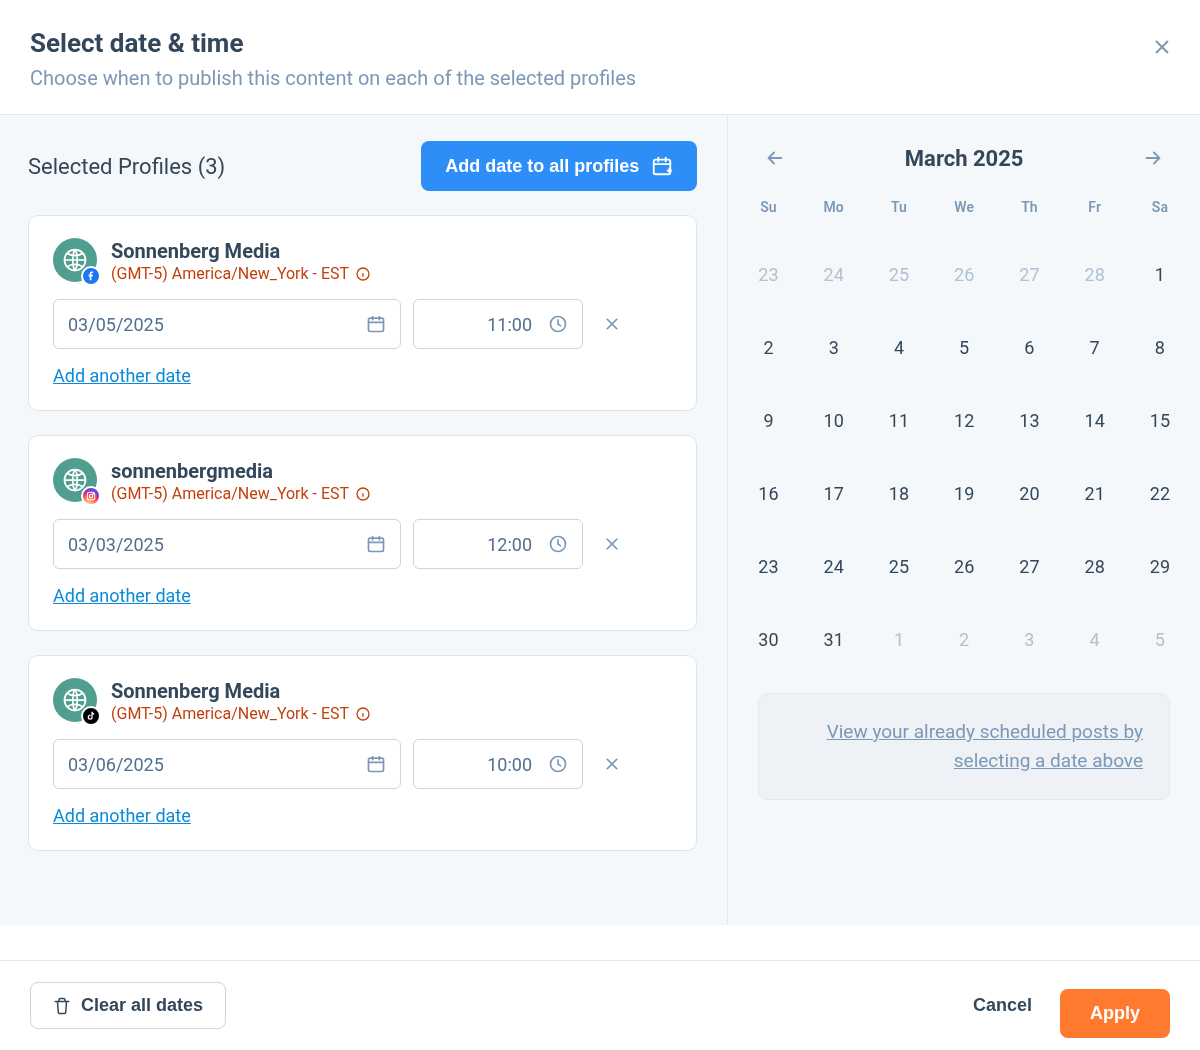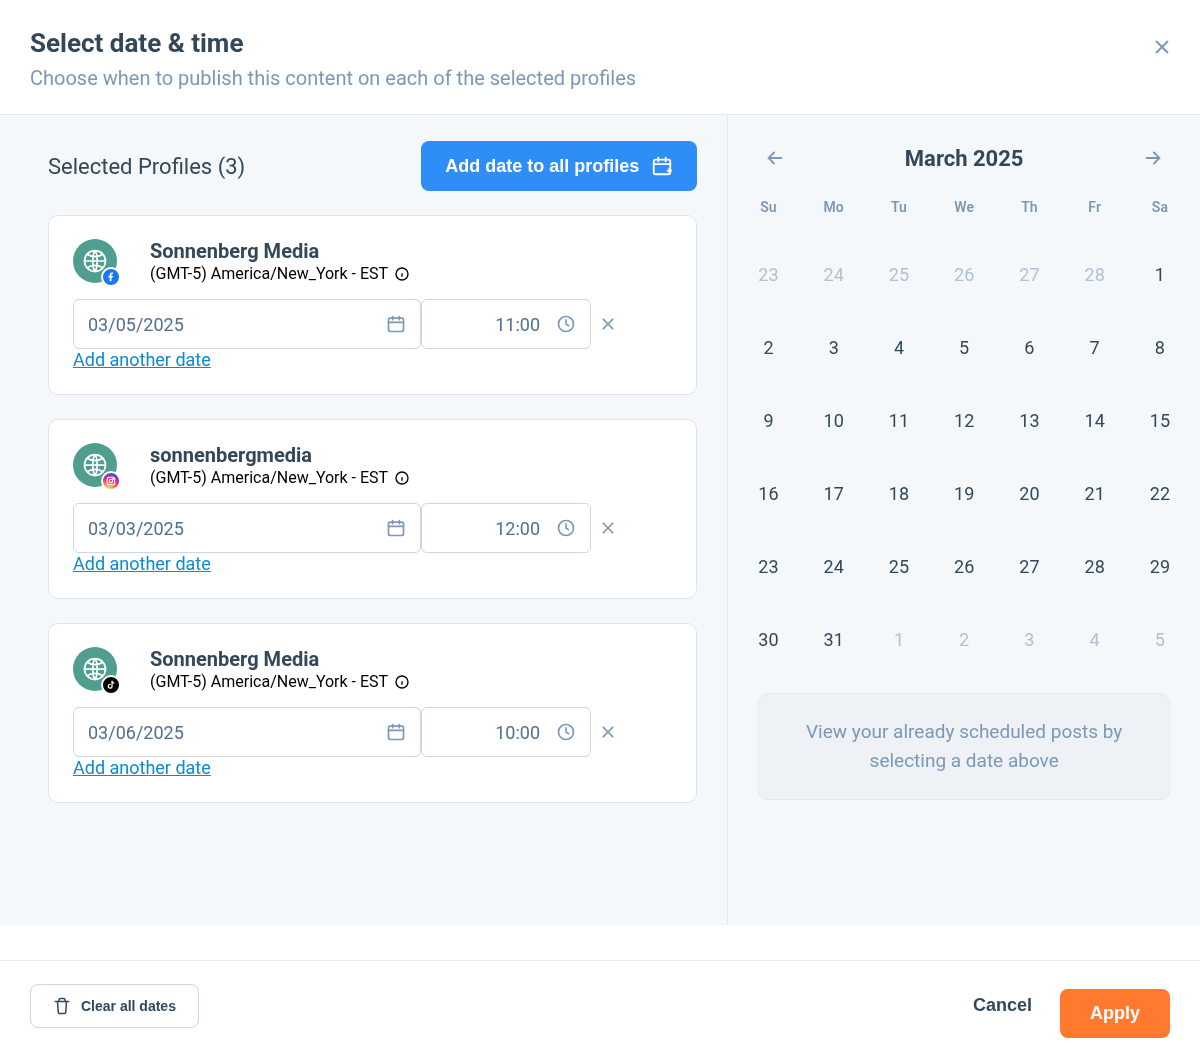--- a/index.html
+++ b/index.html
@@ -39,21 +39,21 @@
   }
 
   .body {
     display: flex;
     height: 810px;
     background: #f5f8fa;
   }
 
   .left-col {
     width: 730px;
-    padding: 26px 30px 10px 48px;
+    padding: 26px 30px 10px 28px;
     overflow-y: auto;
     border-right: 1px solid #e5e8ec;
     position: relative;
   }
   .left-col::-webkit-scrollbar { width: 8px; }
   .left-col::-webkit-scrollbar-thumb { background: #cbd6e2; border-radius: 4px; }
   .left-col::-webkit-scrollbar-track { background: transparent; }
 
   .sp-header {
     display: flex;
@@ -83,48 +83,49 @@
 
   .profile-card {
     background: #fff;
     border: 1px solid #dfe3eb;
     border-radius: 10px;
     padding: 22px 24px 24px 24px;
     margin-bottom: 24px;
   }
   .profile-head {
     display: flex;
-    align-items: flex-end;
-    gap: 33px;
+    align-items: flex-start;
+    gap: 14px;
     margin-bottom: 16px;
   }
   .avatar-wrap { position: relative; width: 44px; height: 44px; }
   .avatar {
     width: 44px; height: 44px; border-radius: 50%;
     background: #4f9e8f;
     display: flex; align-items: center; justify-content: center;
   }
   .avatar svg { width: 28px; height: 28px; }
   .net-badge {
     position: absolute; right: -4px; bottom: -4px;
     width: 20px; height: 20px; border-radius: 50%;
     border: 2px solid #fff;
     display: flex; align-items: center; justify-content: center;
   }
   .net-fb { background: #1877f2; }
   .net-ig { background: radial-gradient(circle at 30% 110%, #fdf497 0%, #fd5949 45%, #d6249f 60%, #285AEB 90%); }
   .net-tt { background: #000; }
   .profile-meta h3 { font-size: 20px; font-weight: 700; color: #33475b; line-height: 1.3; }
-  .profile-meta .tz { font-size: 16px; color: #000000; display: inline-flex; align-items: center; gap: 6px; }
+  .profile-meta .tz { font-size: 16px; color: #c2410c; display: inline-flex; align-items: center; gap: 6px; }
   .info-icon { display:inline-flex; }
 
   .date-row {
     display: flex;
     align-items: center;
-    margin-bottom: 0;
+    gap: 12px;
+    margin-bottom: 16px;
   }
   .input-field {
     display: flex;
     align-items: center;
     justify-content: space-between;
     border: 1px solid #cbd6e2;
     border-radius: 6px;
     background: #fff;
     height: 50px;
     padding: 0 14px;
@@ -176,43 +177,44 @@
     height: 28px; display:flex; align-items:center; justify-content:center;
     border-radius: 4px;
   }
   .day.out { color: #b0c1d4; }
   .cal-hint {
     margin-top: 40px;
     background: #eef2f6;
     border: 1px solid #e5e8ec;
     border-radius: 10px;
     padding: 24px 26px;
-    text-align: center;
+    text-align: right;
     font-size: 19px;
     color: #7c98b6;
     line-height: 1.5;
+    text-decoration: underline;
   }
 
   .footer {
     height: 90px;
     border-top: 1px solid #e5e8ec;
     background: #fff;
     display: flex;
     align-items: center;
     justify-content: space-between;
     padding: 0 30px;
     position: absolute;
     left: 0; right: 0; bottom: 0;
   }
   .clear-btn {
     border: 1px solid #cbd6e2;
     background: #fff;
     border-radius: 8px;
     padding: 12px 22px;
-    font-size: 14px;
+    font-size: 18px;
     font-weight: 600;
     color: #33475b;
     display: inline-flex;
     align-items: center;
     gap: 10px;
     cursor: pointer;
   }
   .footer-right { display: flex; align-items: center; gap: 28px; }
   .cancel-btn {
     background: none; border: none; font-size: 18px; font-weight: 600;

